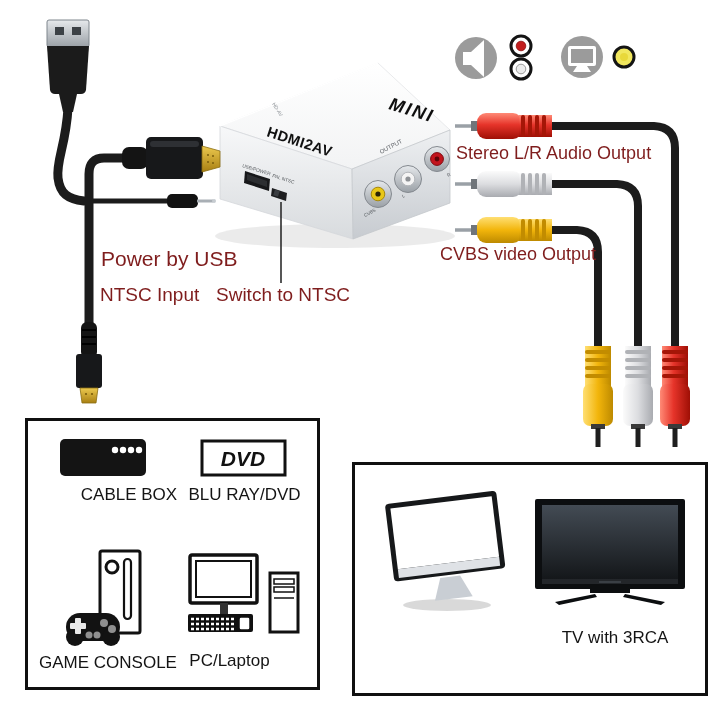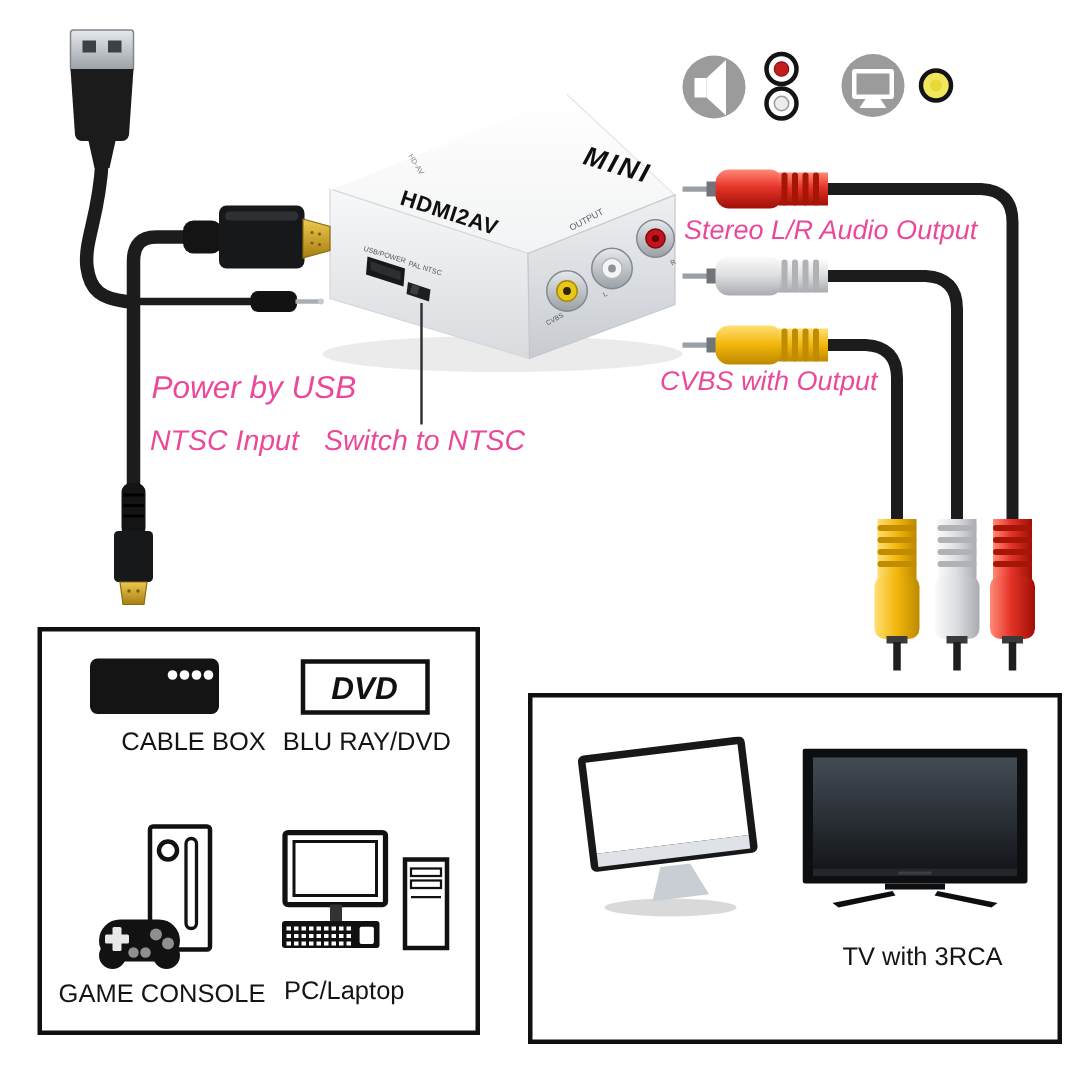--- a/index.html
+++ b/index.html
@@ -1,19 +1,19 @@
 <!DOCTYPE html>
 <html><head>
 <meta charset="utf-8">
 <style>
   html,body{margin:0;padding:0;background:#ffffff;}
   .stage{position:relative;width:719px;height:719px;background:#ffffff;overflow:hidden;
          font-family:"Liberation Sans", sans-serif;color:#1a1a1a;}
   .abs{position:absolute;}
-  .callout{position:absolute;color:#ec4899;white-space:nowrap;font-style:italic;}
+  .callout{position:absolute;color:#7f1d1d;white-space:nowrap;}
   .panel{position:absolute;border:3px solid #101010;background:#ffffff;}
   .plabel{position:absolute;text-align:center;font-size:17px;color:#141414;white-space:nowrap;}
   svg{display:block;}
 </style>
 </head>
 <body>
 
 <div class="stage">
 
   <svg class="abs" style="left:0;top:0" width="719" height="719" viewBox="0 0 719 719">
@@ -260,21 +260,21 @@
     <g>
       <circle cx="624" cy="57" r="10" fill="#f1e75e" stroke="#141414" stroke-width="3"></circle>
       <circle cx="624" cy="57" r="4" fill="#e8d83a"></circle>
     </g>
   </svg>
 
   <div class="callout" style="left:101px;top:211px;font-size:21px;margin-top:36px;">Power by USB</div>
   <div class="callout" style="left:100px;top:284px;font-size:19px;">NTSC Input</div>
   <div class="callout" style="left:216px;top:284px;font-size:19px;text-align:center;">Switch to NTSC</div>
   <div class="callout" style="left:456px;top:143px;font-size:18px;">Stereo L/R Audio Output</div>
-  <div class="callout" style="left:440px;top:244px;font-size:18px;">CVBS with Output</div>
+  <div class="callout" style="left:440px;top:244px;font-size:18px;">CVBS video Output</div>
 
   <div class="panel" style="left:25px;top:418px;width:289px;height:266px;">
     <svg class="abs" style="left:32px;top:17px" width="90" height="40" viewBox="0 0 90 40">
       <rect x="0" y="1" width="86" height="37" rx="5" fill="#141414"></rect>
       <circle cx="55" cy="12" r="3.2" fill="#ffffff"></circle>
         <circle cx="63" cy="12" r="3.2" fill="#ffffff"></circle>
       <circle cx="71" cy="12" r="3.2" fill="#ffffff"></circle>
         <circle cx="79" cy="12" r="3.2" fill="#ffffff"></circle>
     </svg>
     <div class="plabel" style="left:0px;top:64px;width:146px;padding-left:28px;">CABLE BOX</div>

